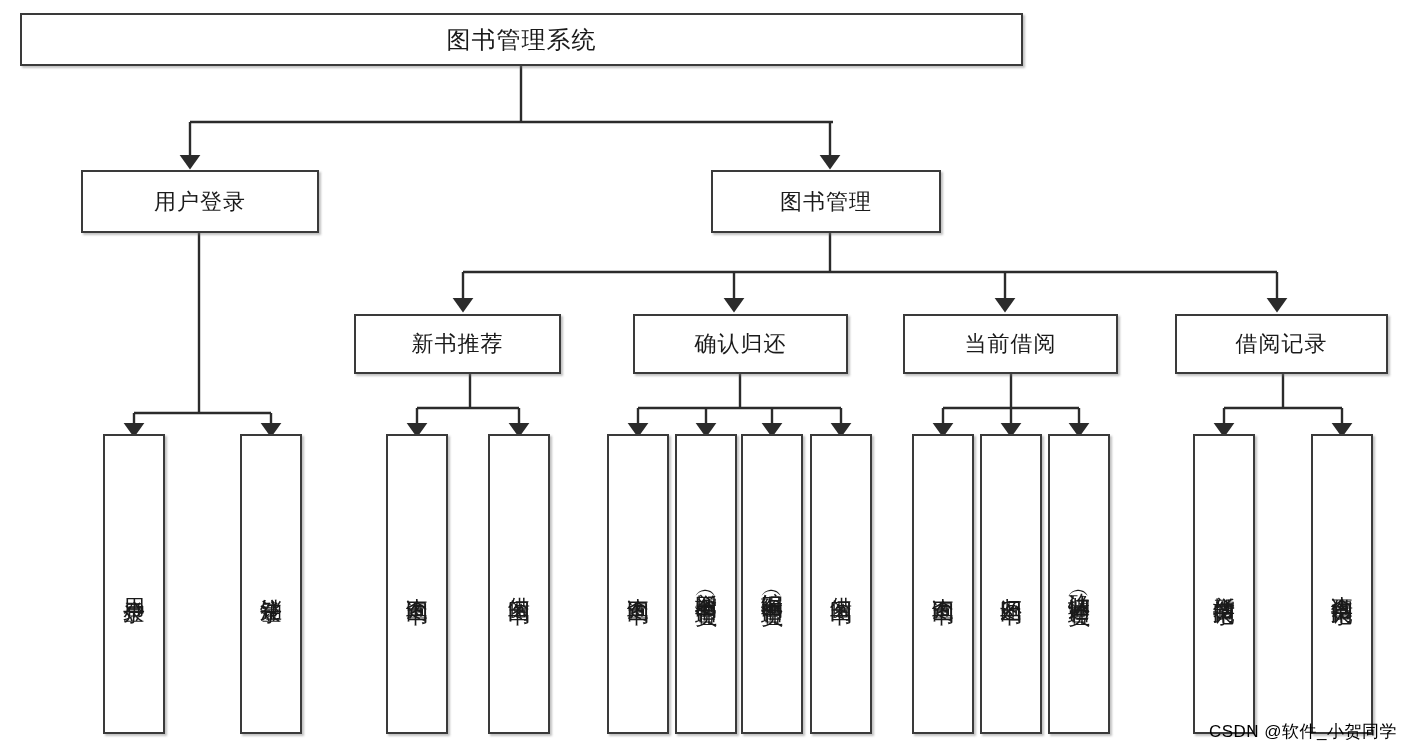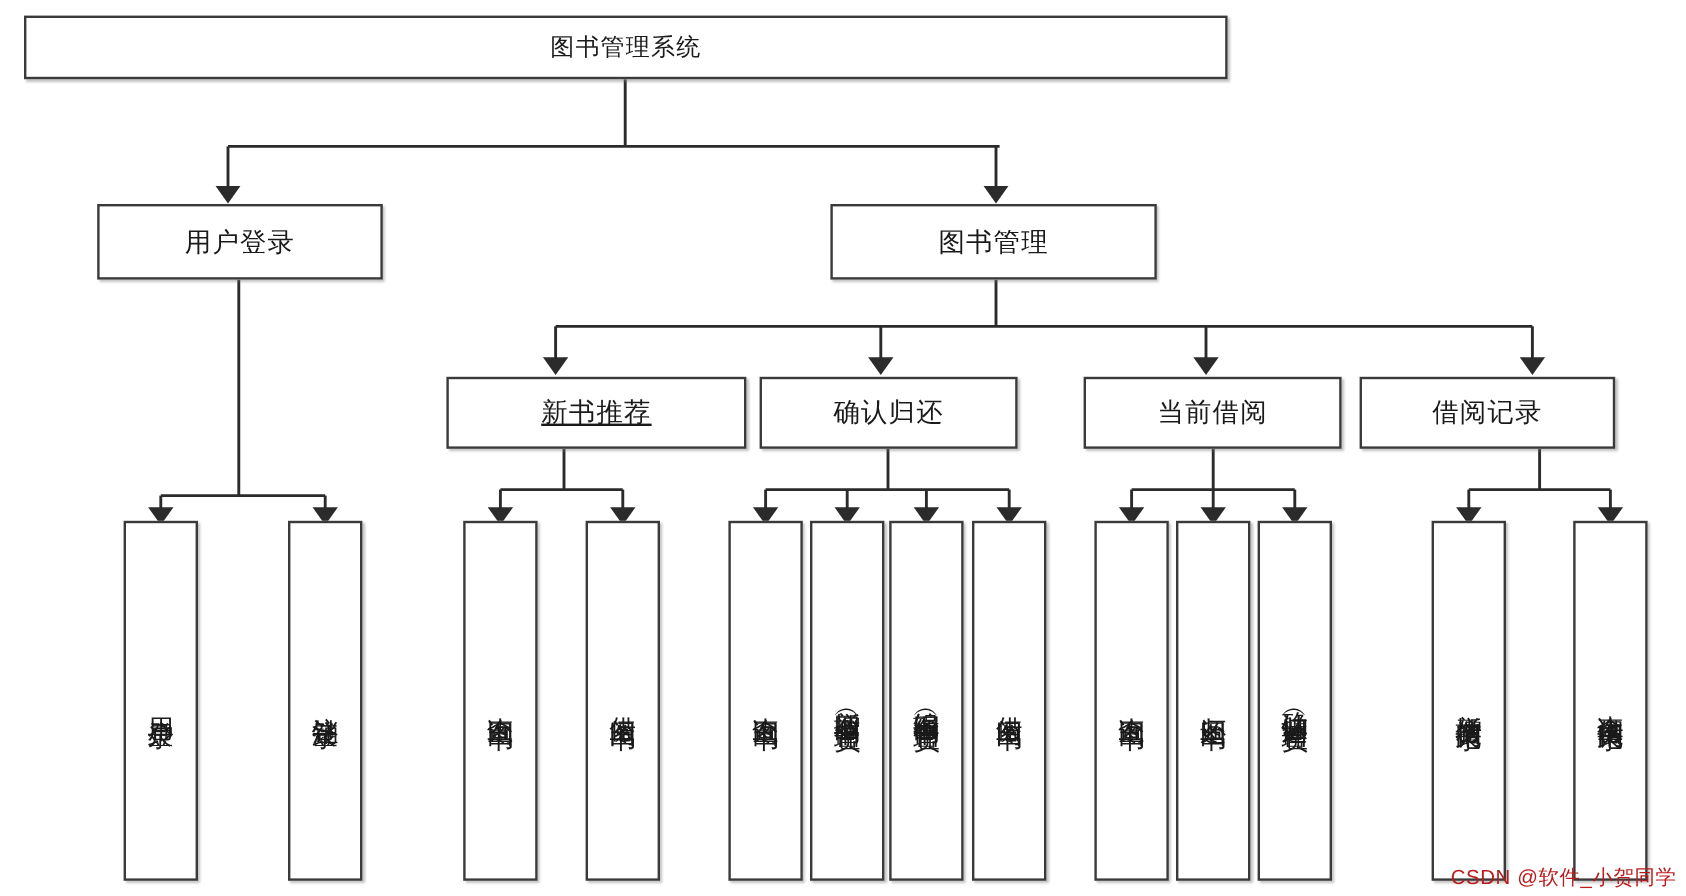--- a/index.html
+++ b/index.html
@@ -34,21 +34,21 @@
     display: flex;
     align-items: center;
     justify-content: center;
     color: #1a1a1a;
   }
   .node.horiz {
     font-size: 22px;
     letter-spacing: 1px;
   }
   .node.root {
-    font-size: 20px;
+    font-size: 24px;
   }
   .node.vert {
     writing-mode: vertical-rl;
     text-orientation: upright;
     align-items: center;
     justify-content: center;
     font-size: 22px;
     line-height: 1.18;
     letter-spacing: 2px;
     padding: 4px 0;
@@ -57,21 +57,21 @@
     writing-mode: vertical-rl;
     text-orientation: upright;
     white-space: normal;
     text-align: center;
   }
   .watermark {
     position: absolute;
     right: 8px;
     bottom: 4px;
     font-size: 17px;
-    color: #b91c1c;
+    color: #000000;
     letter-spacing: 0.5px;
     white-space: nowrap;
   }
 </style>
 </head>
 <body>
 
 <div id="canvas">
 
   <svg class="wires" viewBox="0 0 1405 747" xmlns="http://www.w3.org/2000/svg">
@@ -125,37 +125,37 @@
   </svg>
 
   <div class="node horiz root" style="left:20px; top:13px; width:1003px; height:53px;">
     <span>图书管理系统</span>
   </div>
 
   <div class="node horiz" style="left:81px; top:170px; width:238px; height:63px;">
     <span>用户登录</span>
   </div>
 
-  <div class="node horiz" style="left:692px; top:170px; width:272px; height:63px;font-family:Liberation Mono, monospace;">
+  <div class="node horiz" style="left:711px; top:170px; width:230px; height:63px;font-family:Liberation Mono, monospace;">
     <span>图书管理</span>
   </div>
 
-  <div class="node horiz" style="left:372px; top:314px; width:250px; height:60px;text-decoration:underline;">
+  <div class="node horiz" style="left:354px; top:314px; width:207px; height:60px;">
     <span>新书推荐</span>
   </div>
 
   <div class="node horiz" style="left:633px; top:314px; width:215px; height:60px;">
     <span>确认归还</span>
   </div>
 
   <div class="node horiz" style="left:903px; top:314px; width:215px; height:60px;justify-content:center;">
     <span>当前借阅</span>
   </div>
 
-  <div class="node horiz" style="left:1133px; top:314px; width:213px; height:60px;">
+  <div class="node horiz" style="left:1175px; top:314px; width:213px; height:60px;">
     <span>借阅记录</span>
   </div>
 
   <div class="node vert" style="left:103px; top:434px; width:62px; height:300px;">
     <span class="vtext">用户登录</span>
   </div>
   <div class="node vert" style="left:240px; top:434px; width:62px; height:300px;">
     <span class="vtext">注销登录</span>
   </div>
 

